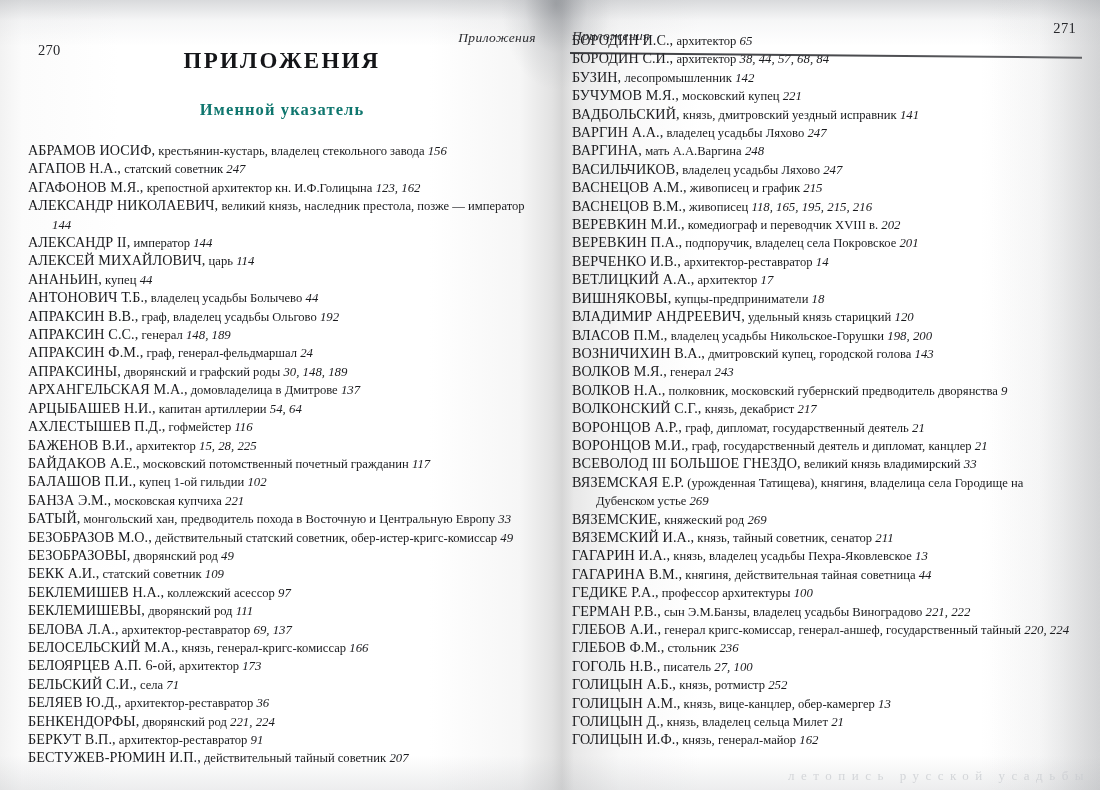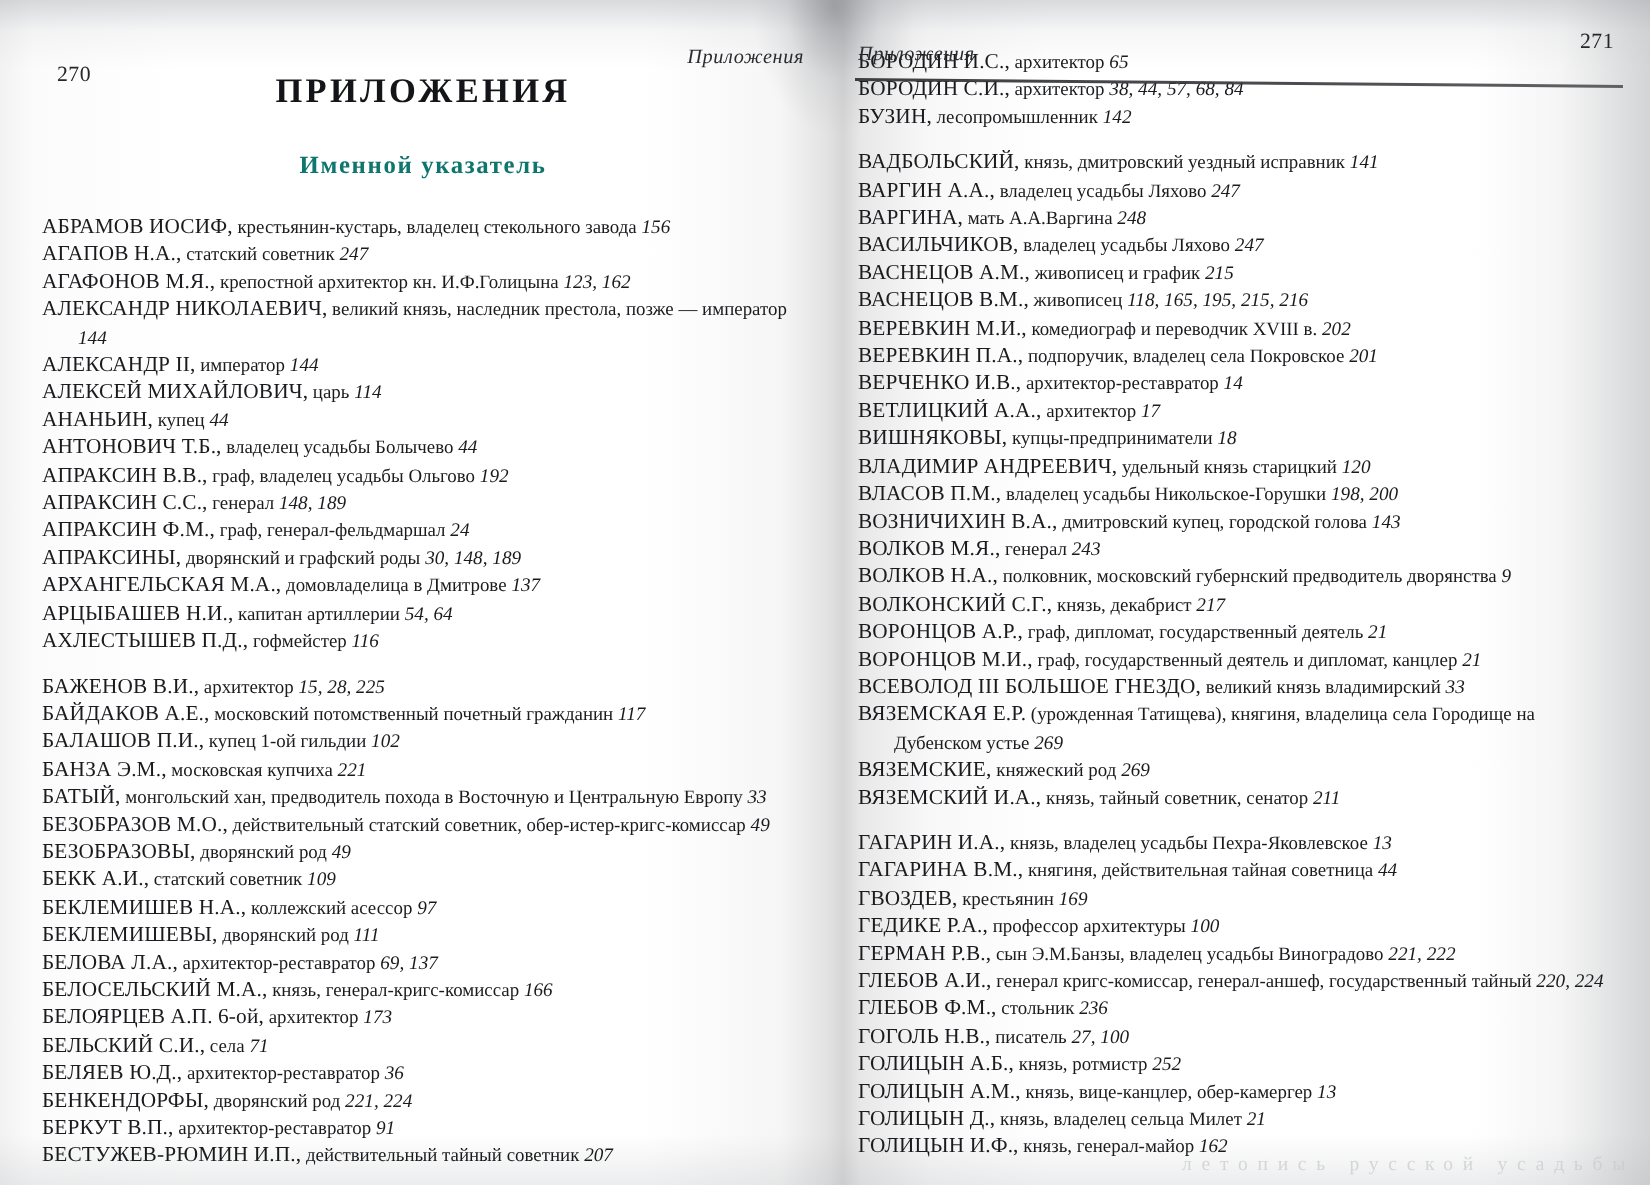--- a/index.html
+++ b/index.html
@@ -135,21 +135,21 @@
   .entry {
     font-size: 13px;
     line-height: 17.4px;
     color: #1a1b1e;
     text-indent: 0;
     padding-left: 24px;
     text-indent: -24px;
     margin: 0;
     white-space: normal;
   }
-  .entry.gap { margin-top: 12px; }
+  .entry.gap { }
 
   
   .entry .hw {
     font-size: 14.2px;
     letter-spacing: .1px;
   }
   .entry .tail {
     font-size: 12.6px;
   }
   .entry .pg {
@@ -229,20 +229,21 @@
 
   <div class="page page-right">
     <div class="runhead runhead-right">Приложения</div>
     <div class="head-rule"></div>
     <div class="folio folio-right">271</div>
 
     <ul class="entries entries-right">
         <li class="entry"><span class="hw">БОРОДИН И.С.,</span><span class="tail"> архитектор</span><span class="pg"> 65</span></li>
         <li class="entry"><span class="hw">БОРОДИН С.И.,</span><span class="tail"> архитектор</span><span class="pg"> 38, 44, 57, 68, 84</span></li>
         <li class="entry"><span class="hw">БУЗИН,</span><span class="tail"> лесопромышленник</span><span class="pg"> 142</span></li>
+        <li class="entry"><span class="hw">БУЧУМОВ М.Я.,</span><span class="tail"> московский купец</span><span class="pg"> 221</span></li>
         <li class="entry gap"><span class="hw">ВАДБОЛЬСКИЙ,</span><span class="tail"> князь, дмитровский уездный исправник</span><span class="pg"> 141</span></li>
         <li class="entry"><span class="hw">ВАРГИН А.А.,</span><span class="tail"> владелец усадьбы Ляхово</span><span class="pg"> 247</span></li>
         <li class="entry"><span class="hw">ВАРГИНА,</span><span class="tail"> мать А.А.Варгина</span><span class="pg"> 248</span></li>
         <li class="entry"><span class="hw">ВАСИЛЬЧИКОВ,</span><span class="tail"> владелец усадьбы Ляхово</span><span class="pg"> 247</span></li>
         <li class="entry"><span class="hw">ВАСНЕЦОВ А.М.,</span><span class="tail"> живописец и график</span><span class="pg"> 215</span></li>
         <li class="entry"><span class="hw">ВАСНЕЦОВ В.М.,</span><span class="tail"> живописец</span><span class="pg"> 118, 165, 195, 215, 216</span></li>
         <li class="entry"><span class="hw">ВЕРЕВКИН М.И.,</span><span class="tail"> комедиограф и переводчик XVIII в.</span><span class="pg"> 202</span></li>
         <li class="entry"><span class="hw">ВЕРЕВКИН П.А.,</span><span class="tail"> подпоручик, владелец села Покровское</span><span class="pg"> 201</span></li>
         <li class="entry"><span class="hw">ВЕРЧЕНКО И.В.,</span><span class="tail"> архитектор-реставратор</span><span class="pg"> 14</span></li>
         <li class="entry"><span class="hw">ВЕТЛИЦКИЙ А.А.,</span><span class="tail"> архитектор</span><span class="pg"> 17</span></li>
@@ -254,21 +255,20 @@
         <li class="entry"><span class="hw">ВОЛКОВ Н.А.,</span><span class="tail"> полковник, московский губернский предводитель дворянства</span><span class="pg"> 9</span></li>
         <li class="entry"><span class="hw">ВОЛКОНСКИЙ С.Г.,</span><span class="tail"> князь, декабрист</span><span class="pg"> 217</span></li>
         <li class="entry"><span class="hw">ВОРОНЦОВ А.Р.,</span><span class="tail"> граф, дипломат, государственный деятель</span><span class="pg"> 21</span></li>
         <li class="entry"><span class="hw">ВОРОНЦОВ М.И.,</span><span class="tail"> граф, государственный деятель и дипломат, канцлер</span><span class="pg"> 21</span></li>
         <li class="entry"><span class="hw">ВСЕВОЛОД III БОЛЬШОЕ ГНЕЗДО,</span><span class="tail"> великий князь владимирский</span><span class="pg"> 33</span></li>
         <li class="entry"><span class="hw">ВЯЗЕМСКАЯ Е.Р.</span><span class="tail"> (урожденная Татищева), княгиня, владелица села Городище на Дубенском устье</span><span class="pg"> 269</span></li>
         <li class="entry"><span class="hw">ВЯЗЕМСКИЕ,</span><span class="tail"> княжеский род</span><span class="pg"> 269</span></li>
         <li class="entry"><span class="hw">ВЯЗЕМСКИЙ И.А.,</span><span class="tail"> князь, тайный советник, сенатор</span><span class="pg"> 211</span></li>
         <li class="entry gap"><span class="hw">ГАГАРИН И.А.,</span><span class="tail"> князь, владелец усадьбы Пехра-Яковлевское</span><span class="pg"> 13</span></li>
         <li class="entry"><span class="hw">ГАГАРИНА В.М.,</span><span class="tail"> княгиня, действительная тайная советница</span><span class="pg"> 44</span></li>
-        <li class="entry"><span class="hw">ГВОЗДЕВ,</span><span class="tail"> крестьянин</span><span class="pg"> 169</span></li>
         <li class="entry"><span class="hw">ГЕДИКЕ Р.А.,</span><span class="tail"> профессор архитектуры</span><span class="pg"> 100</span></li>
         <li class="entry"><span class="hw">ГЕРМАН Р.В.,</span><span class="tail"> сын Э.М.Банзы, владелец усадьбы Виноградово</span><span class="pg"> 221, 222</span></li>
         <li class="entry"><span class="hw">ГЛЕБОВ А.И.,</span><span class="tail"> генерал кригс-комиссар, генерал-аншеф, государственный тайный</span><span class="pg"> 220, 224</span></li>
         <li class="entry"><span class="hw">ГЛЕБОВ Ф.М.,</span><span class="tail"> стольник</span><span class="pg"> 236</span></li>
         <li class="entry"><span class="hw">ГОГОЛЬ Н.В.,</span><span class="tail"> писатель</span><span class="pg"> 27, 100</span></li>
         <li class="entry"><span class="hw">ГОЛИЦЫН А.Б.,</span><span class="tail"> князь, ротмистр</span><span class="pg"> 252</span></li>
         <li class="entry"><span class="hw">ГОЛИЦЫН А.М.,</span><span class="tail"> князь, вице-канцлер, обер-камергер</span><span class="pg"> 13</span></li>
         <li class="entry"><span class="hw">ГОЛИЦЫН Д.,</span><span class="tail"> князь, владелец сельца Милет</span><span class="pg"> 21</span></li>
         <li class="entry"><span class="hw">ГОЛИЦЫН И.Ф.,</span><span class="tail"> князь, генерал-майор</span><span class="pg"> 162</span></li>
       </ul>

